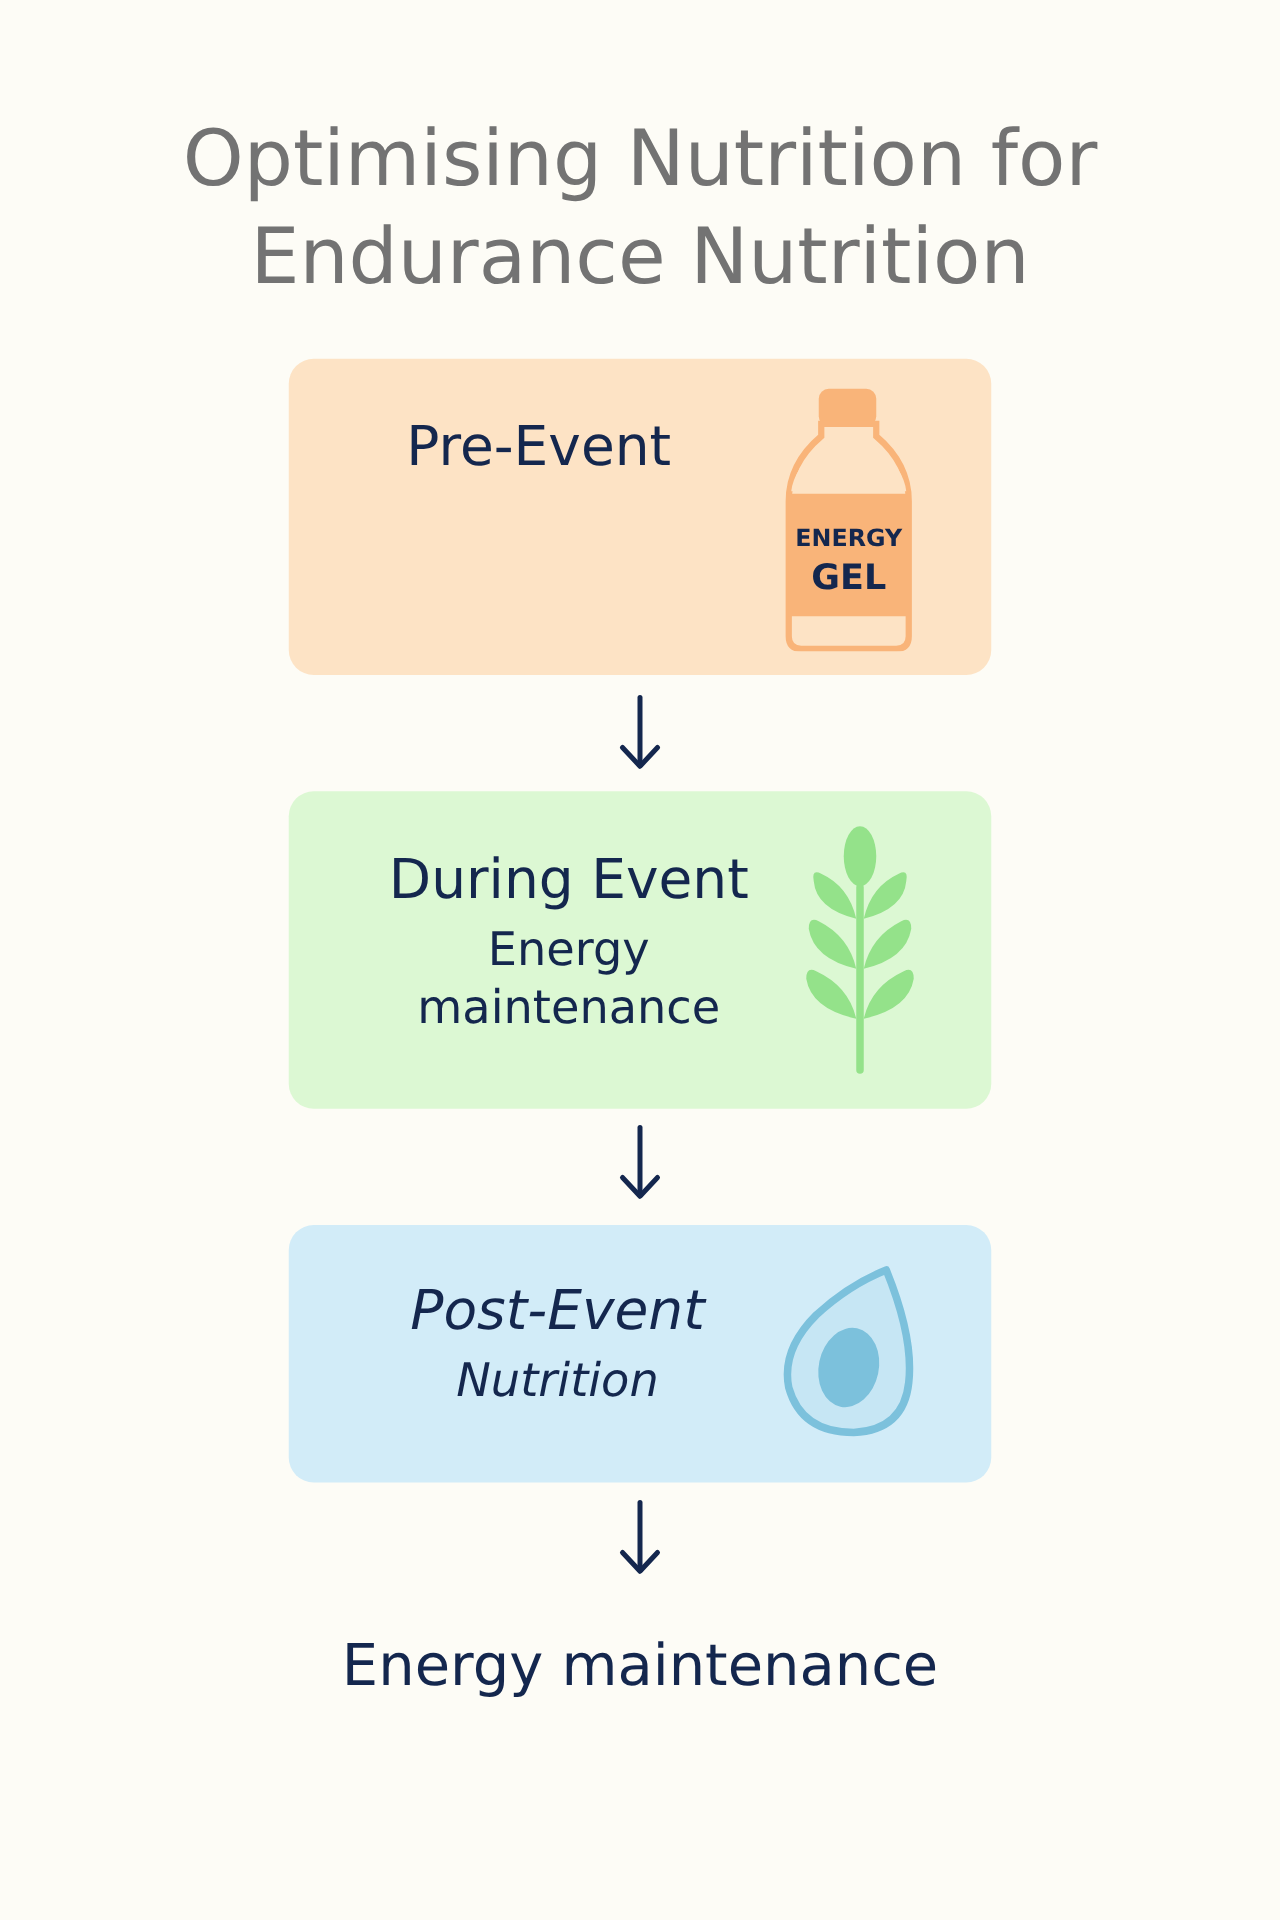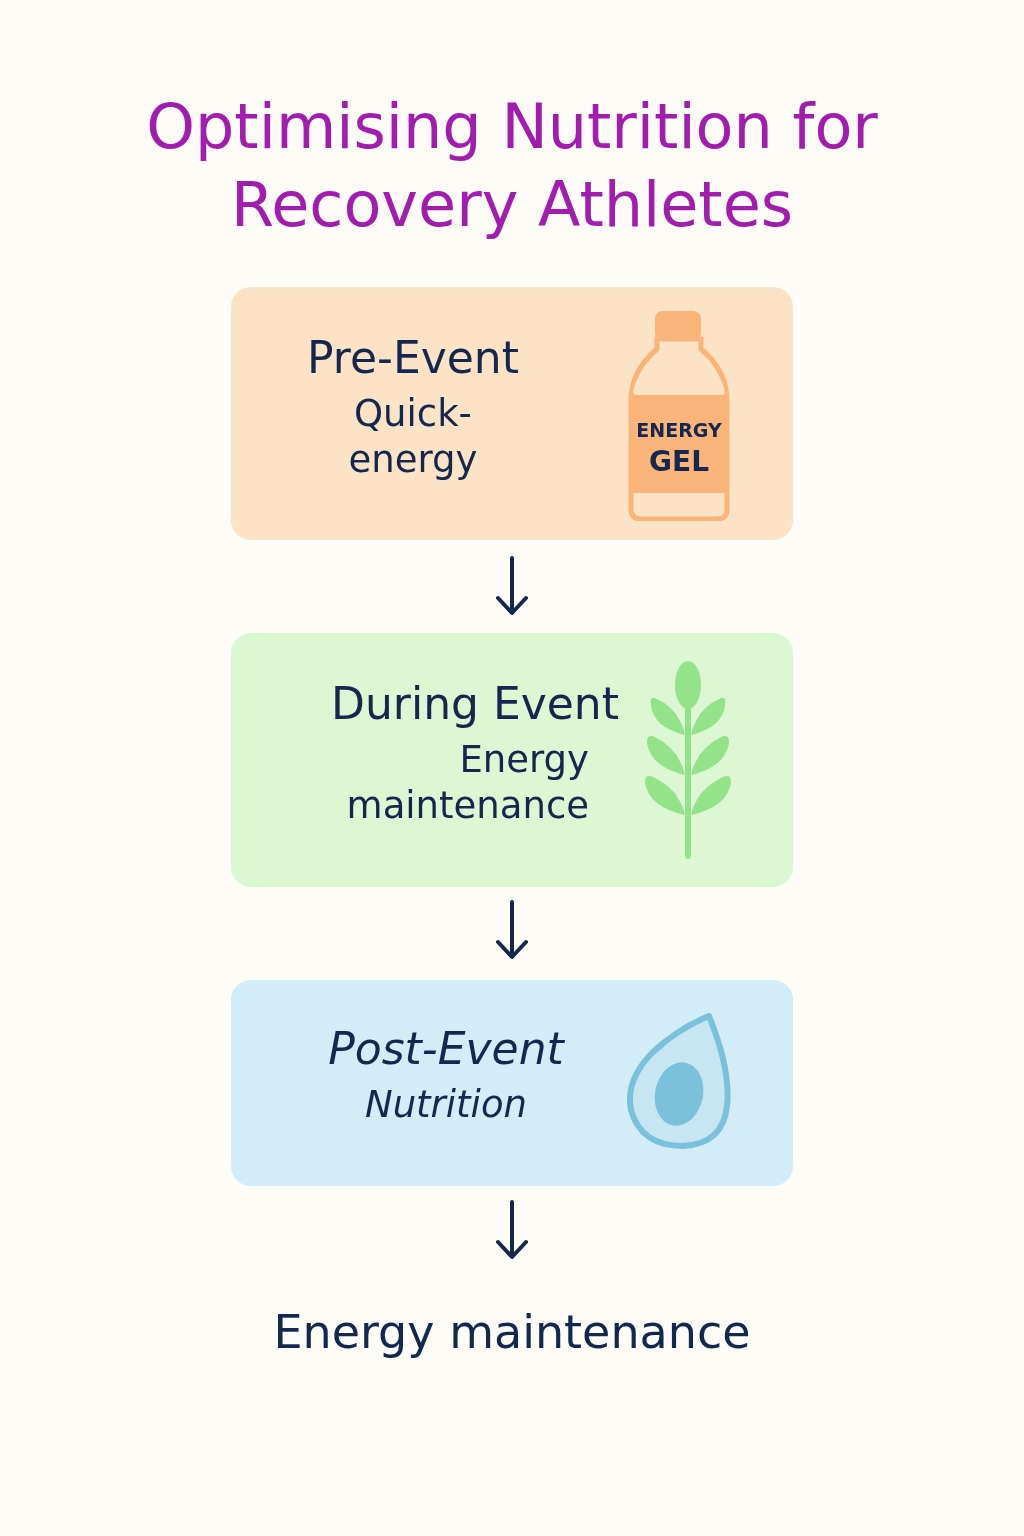--- a/index.html
+++ b/index.html
@@ -7,37 +7,37 @@
     width: 1024px; height: 1536px;
     background: #fdfcf6;
     font-family: "DejaVu Sans", sans-serif;
     color: #14274e;
     position: relative;
     overflow: hidden;
   }
   .title {
     position: absolute; left: 0; top: 88px; width: 1024px;
     text-align: center; font-size: 62px; line-height: 78px;
-    font-weight: normal; color: #a21caf; margin: 0;
+    font-weight: normal; color: #737373; margin: 0;
   }
   .card {
     position: absolute; left: 231px; width: 562px;
     border-radius: 20px;
   }
   .card.pre { top: 287px; height: 253px; background: #fde3c5; }
   .card.during { top: 633px; height: 254px; background: #dcf8d3; }
   .card.post { top: 980px; height: 206px; background: #d2ecf8; font-style: italic; }
   .card-text {
     position: absolute; text-align: center; color: #14274e;
   }
   .card-heading { font-size: 44px; line-height: 54px; display: block; }
   .card-sub { font-size: 37px; line-height: 46px; display: block; margin-top: 6px; }
-  .pre .card-text { left: 32px; width: 300px; top: 44px; }
+  .pre .card-text { left: 50px; width: 300px; top: 44px; }
   .pre .card-sub { width: 170px; margin-left: 65px; }
-  .during .card-text { left: 28px; width: 360px; top: 44px; text-align: right; }
+  .during .card-text { left: 44px; width: 360px; top: 44px; }
   .during .card-sub { width: 300px; margin-left: 30px; }
   .post .card-text { left: 50px; width: 330px; top: 42px; }
   .icon { position: absolute; }
   .pre .icon { left: 394px; top: 22px; width: 108px; height: 212px; }
   .during .icon { left: 412px; top: 24px; width: 90px; height: 204px; }
   .post .icon { left: 392px; top: 30px; width: 110px; height: 140px; }
   .arrow {
     position: absolute; left: 492px; width: 40px; height: 64px;
   }
   .arrow.a1 { top: 556px; }
@@ -46,27 +46,26 @@
   .footer {
     position: absolute; left: 0; top: 1302px; width: 1024px;
     text-align: center; font-size: 46px; line-height: 60px; color: #14274e;
   }
 </style>
 </head>
 <body>
 
 <h1 class="title">
   <span>Optimising Nutrition for</span><br>
-  <span>Recovery Athletes</span>
+  <span>Endurance Nutrition</span>
 </h1>
 
 <div class="card pre">
   <div class="card-text">
     <span class="card-heading">Pre-Event</span>
-    <span class="card-sub">Quick-energy</span>
   </div>
   <svg class="icon" viewBox="0 0 108 212">
     <rect x="30" y="2" width="46" height="30" rx="8" fill="#f9b479"></rect>
     <path d="M32 30 L76 30 L76 40 Q102 62 102 92 L102 200 Q102 210 92 210 L16 210 Q6 210 6 200 L6 92 Q6 62 32 40 Z" fill="#fde3c5" stroke="#f9b479" stroke-width="5"></path>
     <path d="M8 84 Q10 66 32 46 L76 46 Q98 66 100 84 Z" fill="#fde3c5"></path>
     <rect x="6" y="86" width="96" height="98" fill="#f9b479"></rect>
     <text x="54" y="128" text-anchor="middle" font-family="DejaVu Sans, sans-serif" font-weight="bold" font-size="19" fill="#14274e">ENERGY</text>
     <text x="54" y="162" text-anchor="middle" font-family="DejaVu Sans, sans-serif" font-weight="bold" font-size="28" fill="#14274e">GEL</text>
   </svg>
 </div>

